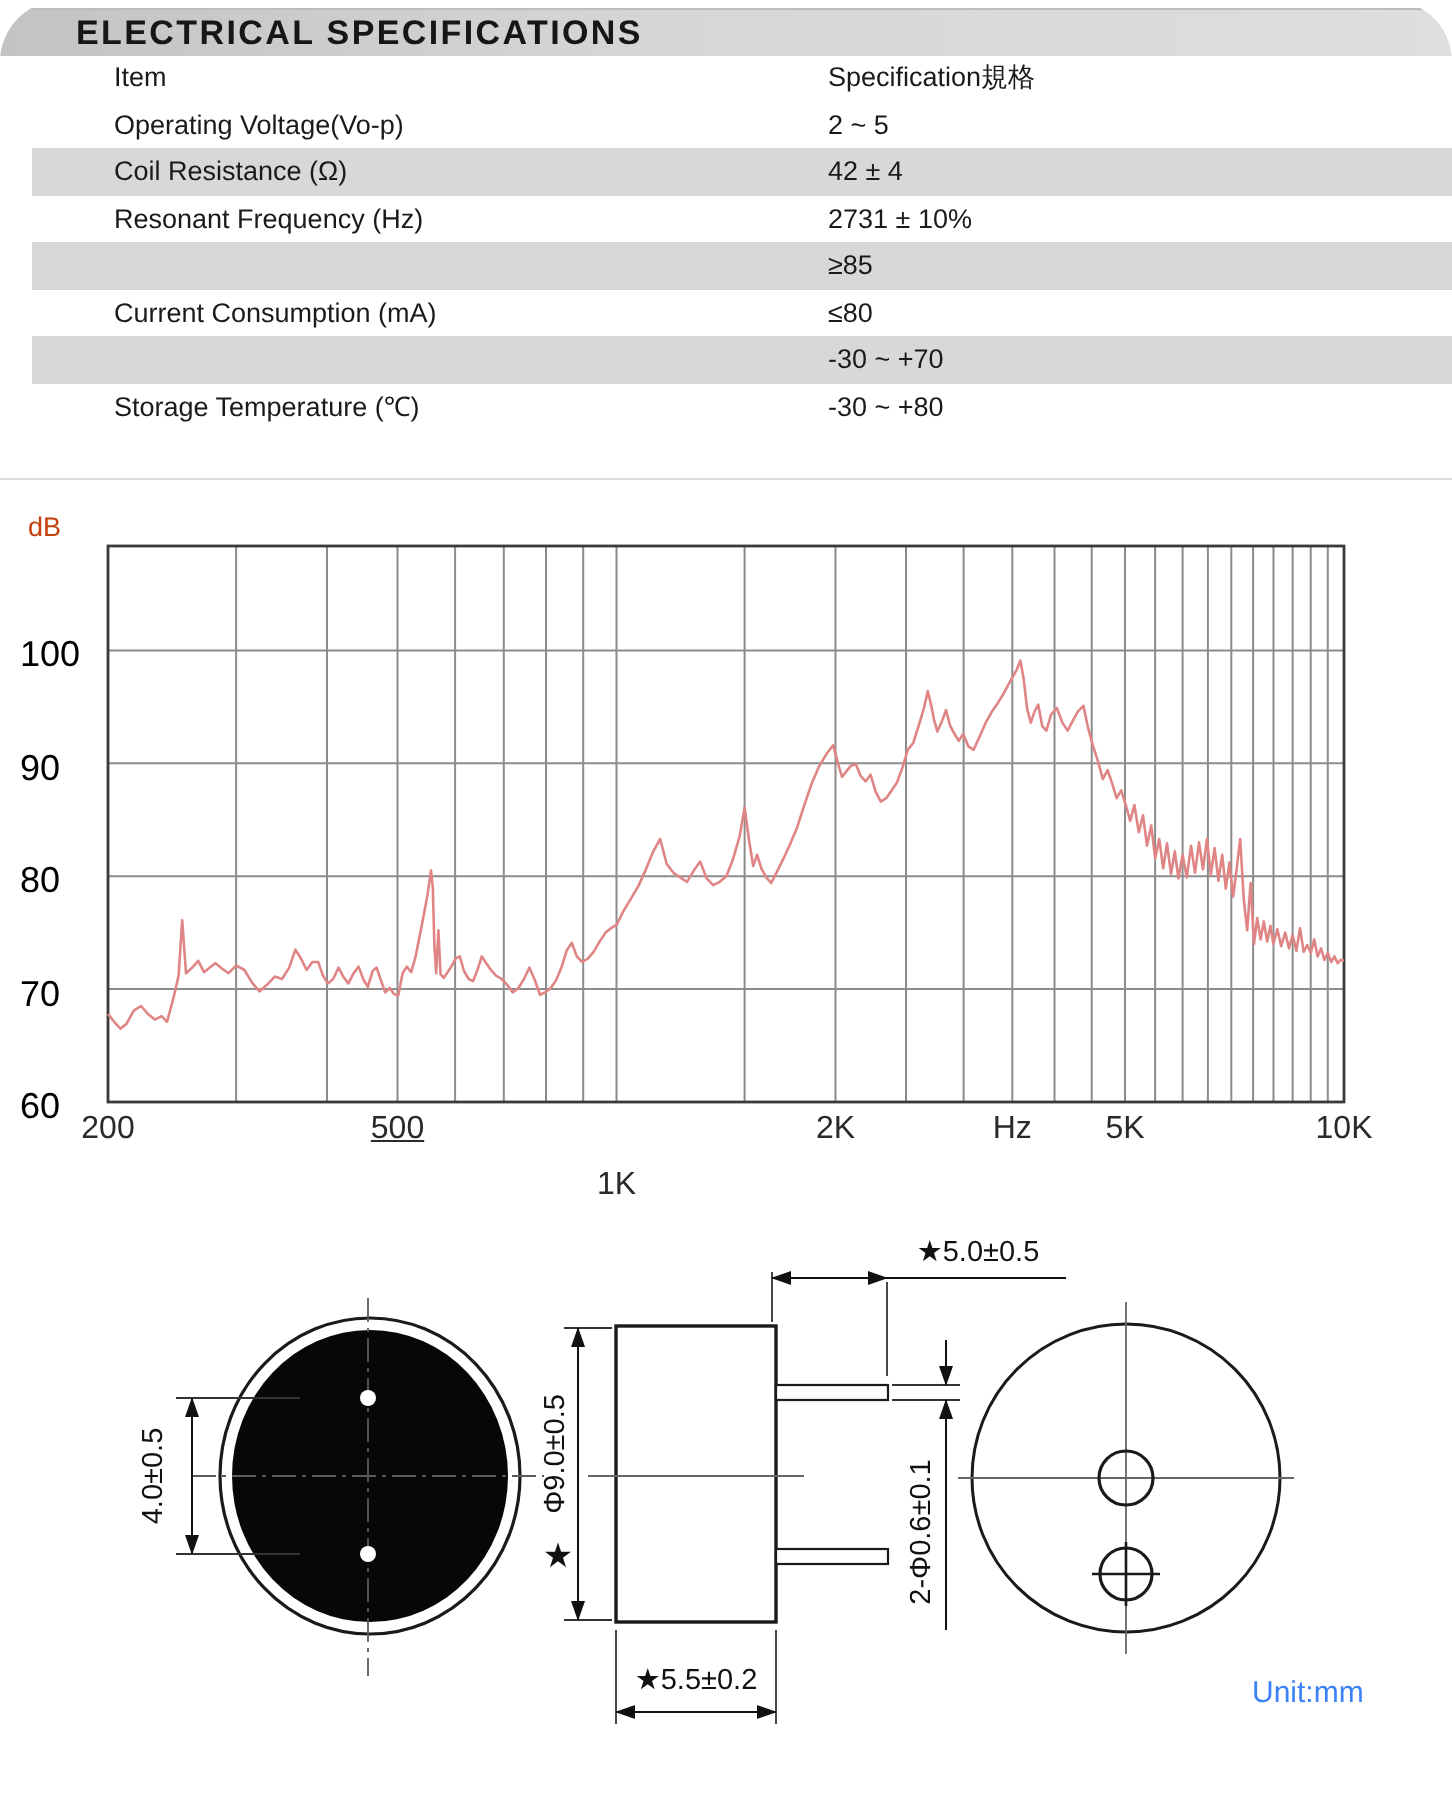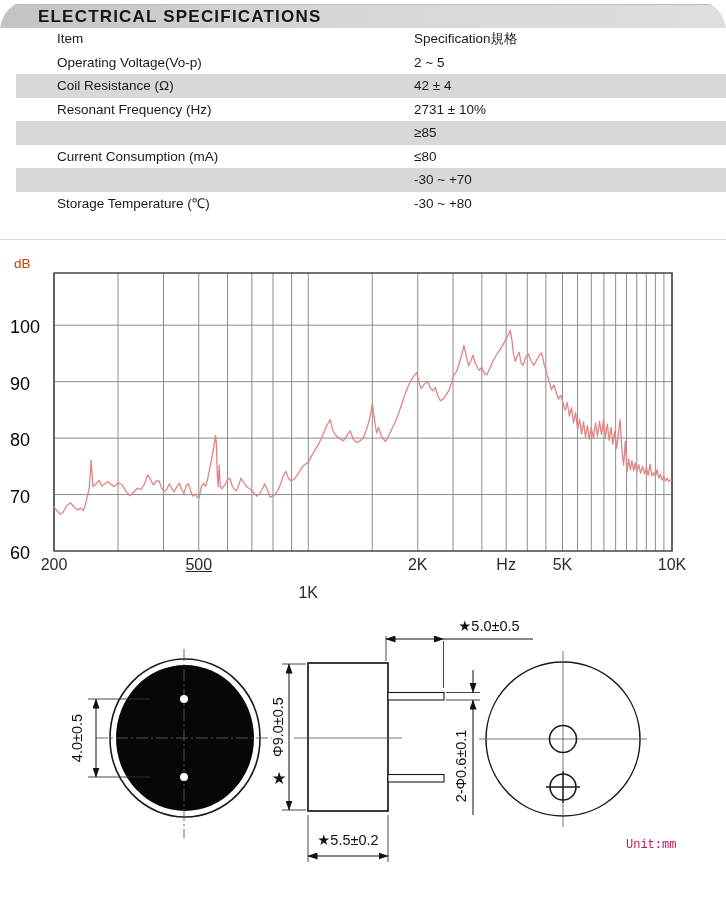--- a/index.html
+++ b/index.html
@@ -23,21 +23,21 @@
   #chart svg{position:absolute;left:0;top:0;}
   .axis-label{position:absolute;font-size:13.5px;color:#c2410c;}
   .ytick{position:absolute;width:34px;text-align:left;font-size:18px;color:#000000;}
   .xtick{position:absolute;transform:translateX(-50%);font-size:16px;color:#2a2a2a;}
   
   #drawings{position:absolute;left:0;top:600px;width:726px;height:300px;}
   #drawings svg{position:absolute;left:0;top:0;}
   .dim{position:absolute;font-size:14.5px;color:#111;white-space:nowrap;}
   .dim.rot{transform:translate(-50%,-50%) rotate(-90deg);}
   .dim.ctr{transform:translate(-50%,-50%);}
-  #unit-note{position:absolute;left:626px;top:838px;font-size:12px;color:#be185d;font-family:Liberation Mono, monospace;}
+  #unit-note{position:absolute;left:626px;top:838px;font-size:15px;color:#3b82f6;}
 </style>
 </head>
 <body>
 
 <div id="page">
 
   <div id="titlebar">
     <div class="t">ELECTRICAL SPECIFICATIONS</div>
   </div>
 

